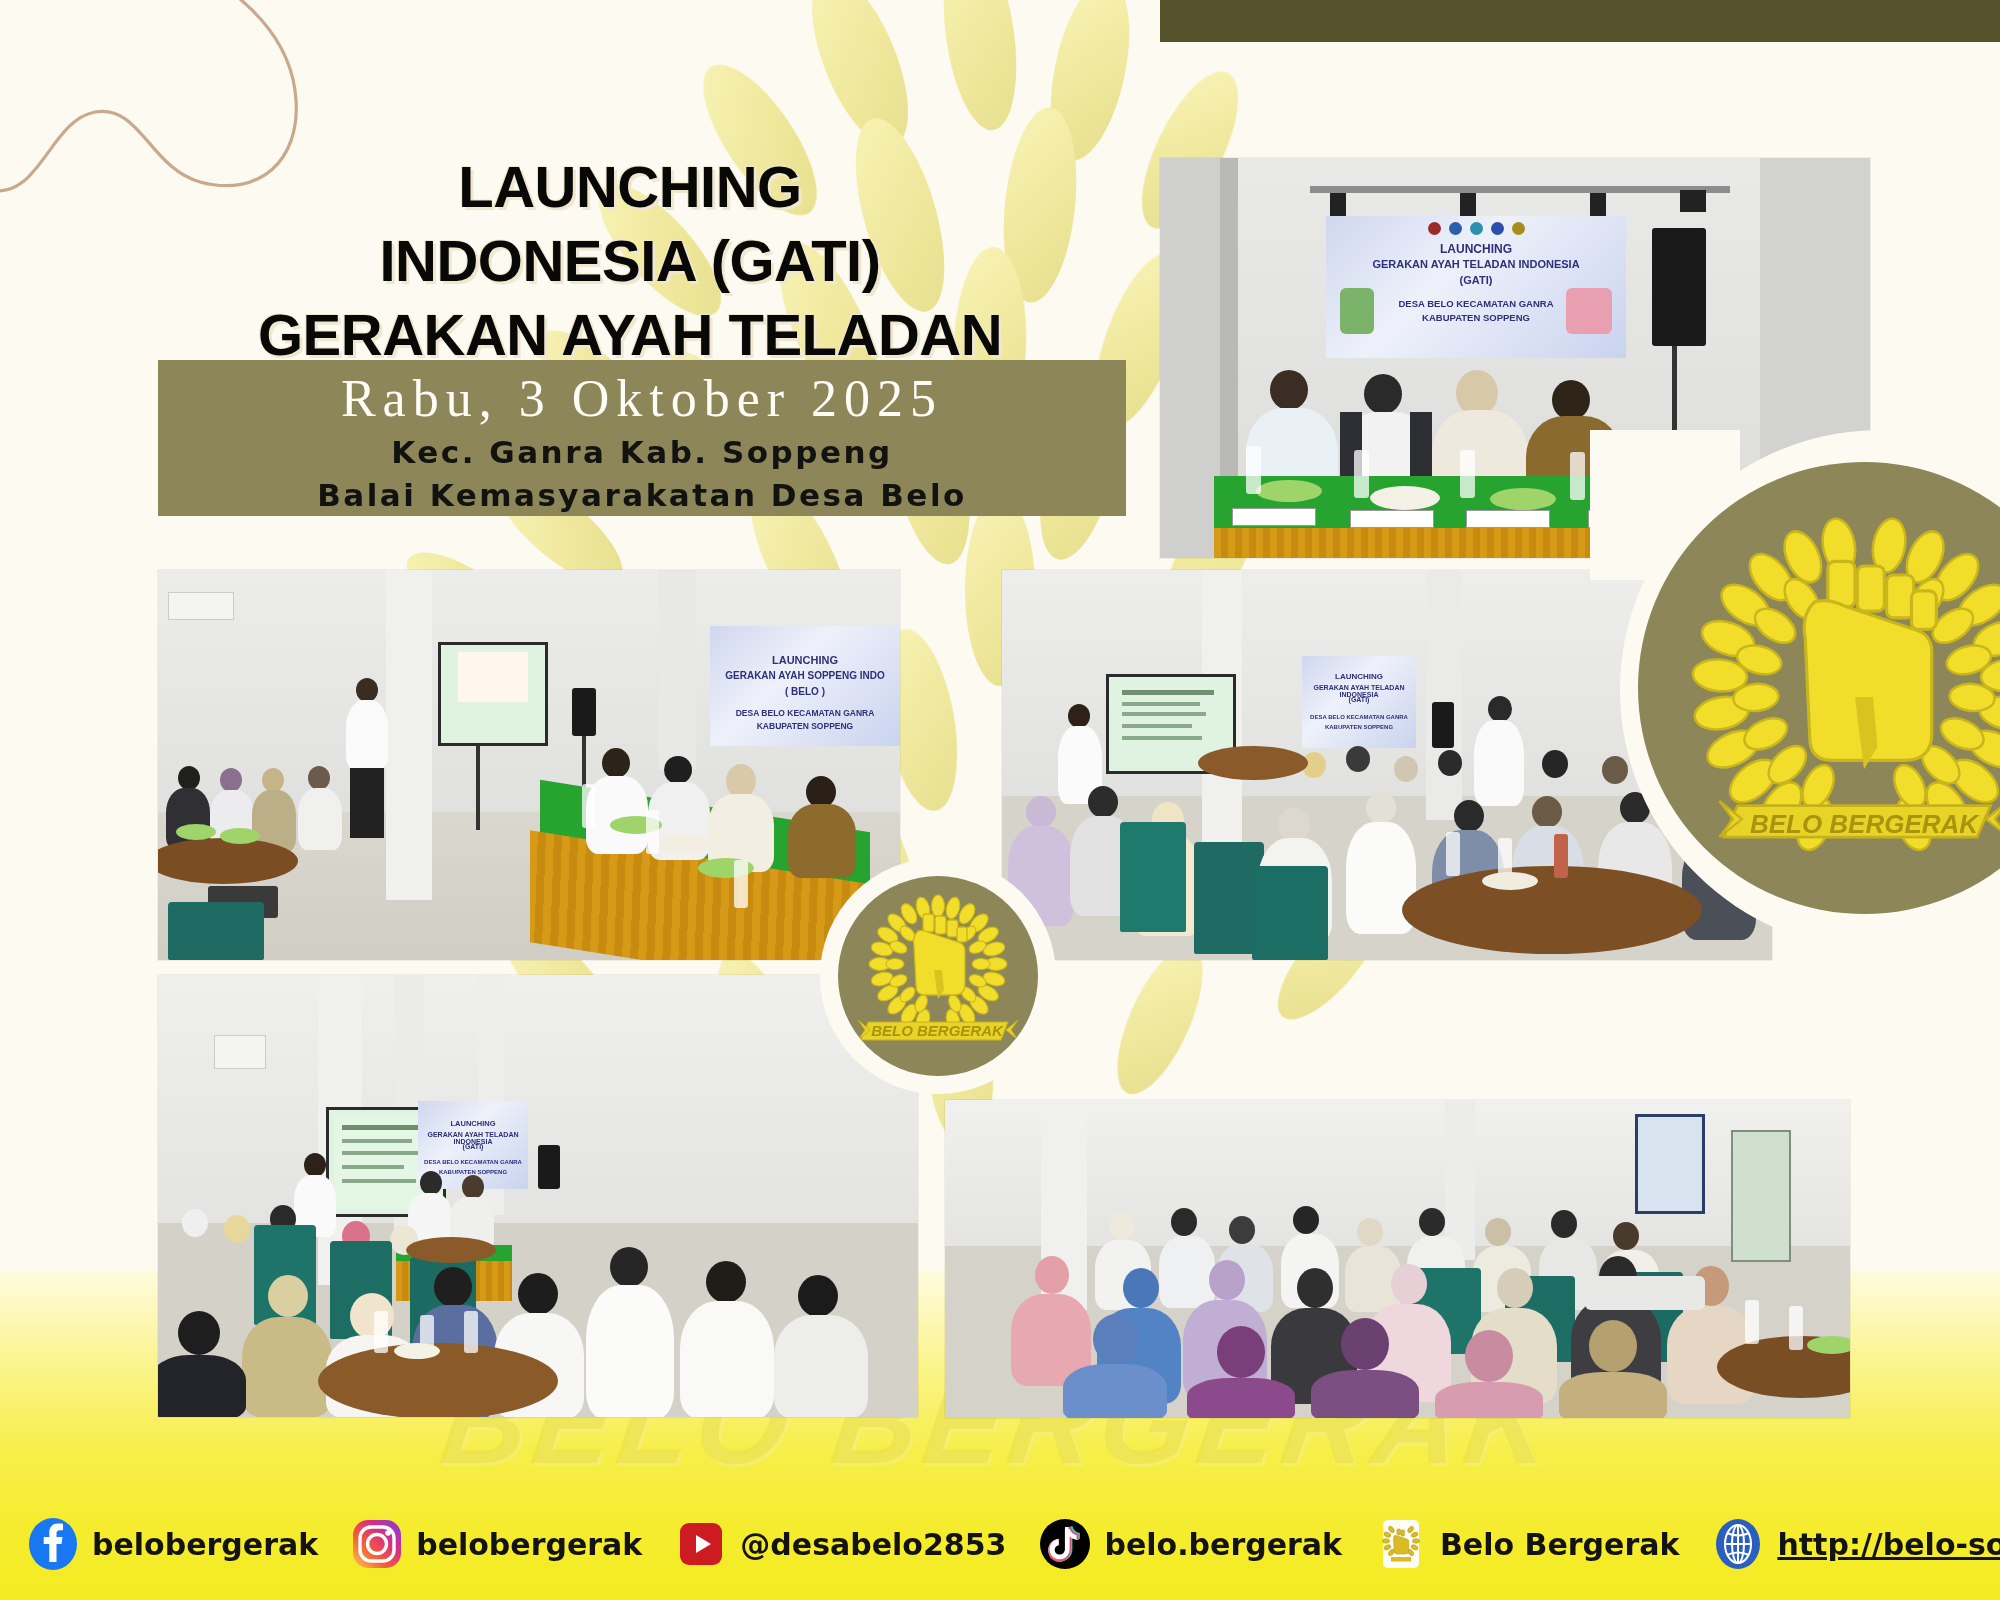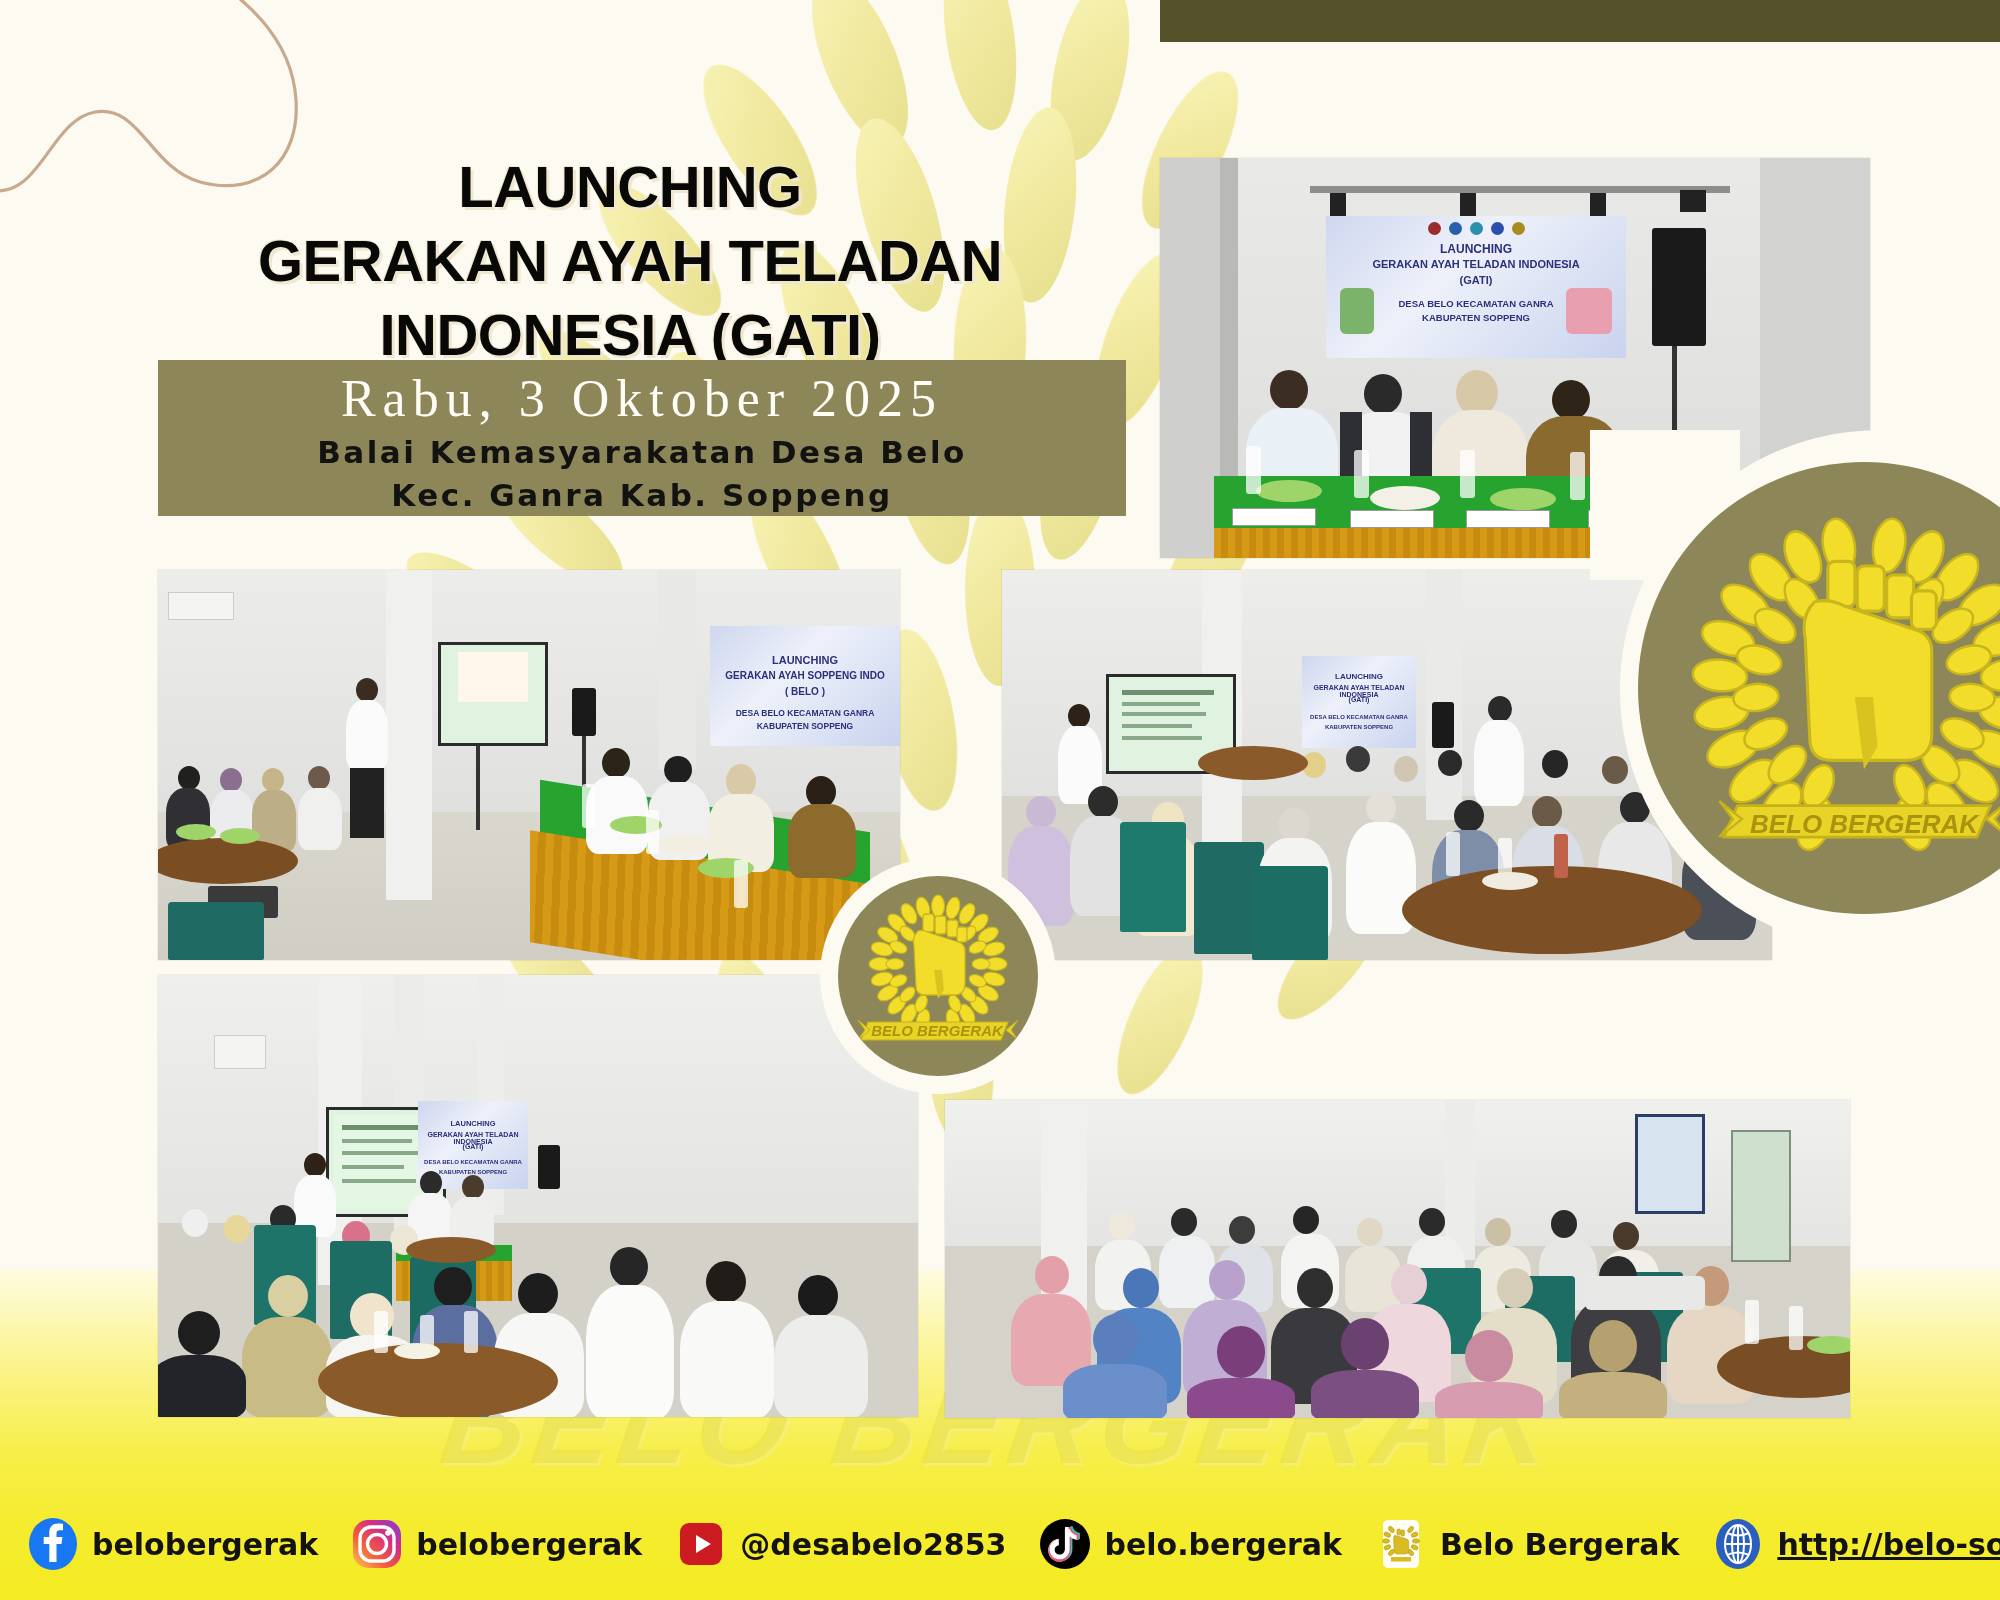--- a/index.html
+++ b/index.html
@@ -308,28 +308,28 @@
   </div>
 
   <div class="olive-top-block"></div>
 
   <div class="bg-yellow-band"></div>
 
   <div class="watermark">BELO BERGERAK</div>
 
   <div class="headline">
     <span class="hl-line">LAUNCHING</span>
+    <span class="hl-line">INDONESIA (GATI)</span>
     <span class="hl-line">GERAKAN AYAH TELADAN</span>
-    <span class="hl-line">INDONESIA (GATI)</span>
   </div>
 
   <div class="info-banner">
     <div class="info-date">Rabu, 3 Oktober 2025</div>
+    <div class="info-venue">Kec. Ganra Kab. Soppeng</div>
     <div class="info-venue">Balai Kemasyarakatan Desa Belo</div>
-    <div class="info-venue">Kec. Ganra Kab. Soppeng</div>
   </div>
 
   <div class="photo" id="photo-top-right">
     <div class="ph-inner">
       <div class="wall" style="left:0;top:0;width:100%;height:100%;background:linear-gradient(180deg,#E9EAE8,#DCDDDA)"></div>
       <div class="wall" style="left:0;top:0;width:60px;height:100%;background:#CFD0CD"></div>
       <div class="wall" style="left:60px;top:0;width:18px;height:100%;background:#B9BAB6"></div>
       <div class="wall" style="left:600px;top:0;width:110px;height:100%;background:#D2D3D0"></div>
 
       <div style="position:absolute;left:150px;top:28px;width:420px;height:7px;background:#8d8d8d"></div>

